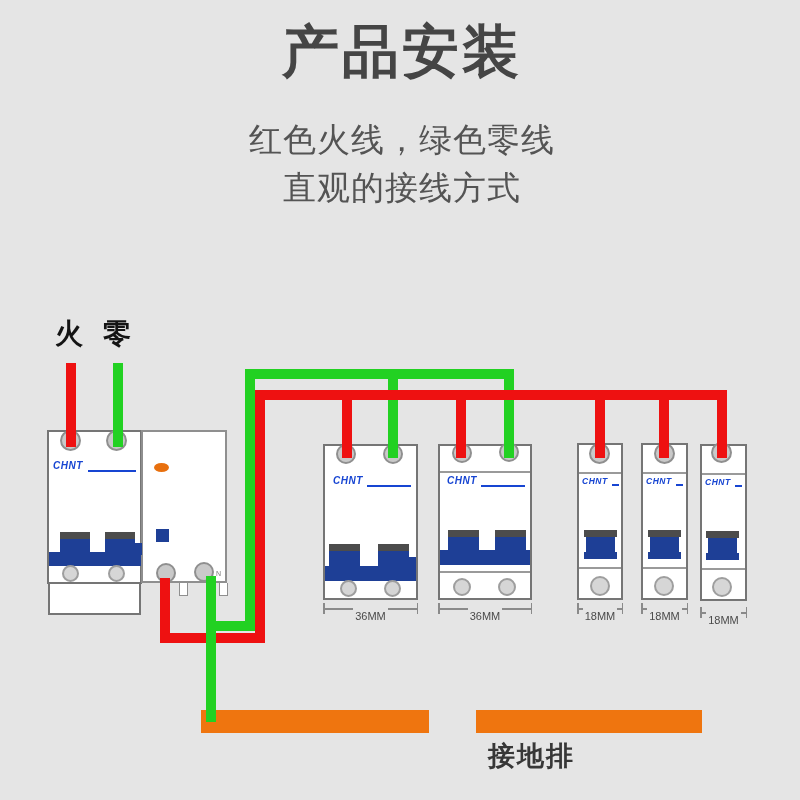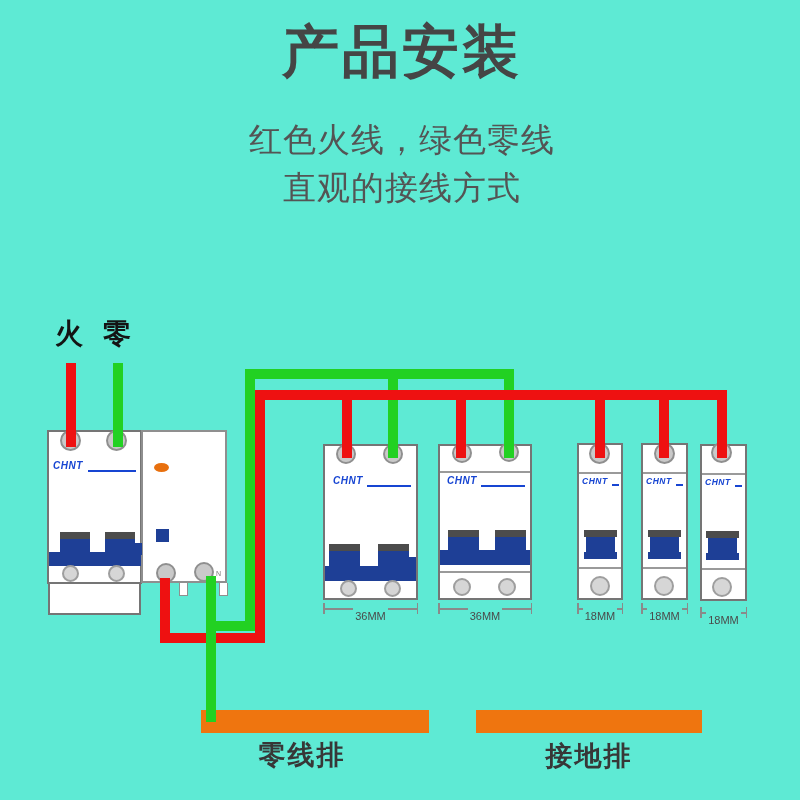--- a/index.html
+++ b/index.html
@@ -1,16 +1,16 @@
 <!DOCTYPE html>
 <html style="--live-wire: #ee1111; --neutral-wire: #22d122; --busbar-orange: #ef750f; --toggle-blue: #1e3f96; --brand-blue: #1745d2; --indicator-orange: #e8700e; --handle-cap-gray: #4c4c4c;"><head>
 <meta charset="utf-8">
 <style>
   html,body{margin:0;padding:0;background:#fff;}
-  #canvas{position:relative;width:800px;height:800px;background:#5eead4;overflow:hidden;
+  #canvas{position:relative;width:800px;height:800px;background:#e5e5e5;overflow:hidden;
           font-family:"Liberation Sans","DejaVu Sans",sans-serif;}
   .abs{position:absolute;}
   
   .title{left:0;top:14px;width:804px;text-align:center;font-size:57px;font-weight:bold;
          color:#454545;letter-spacing:3px;}
   .subtitle{left:0;width:804px;text-align:center;font-size:33px;color:#545454;letter-spacing:1px;}
   .sub1{top:118px;} .sub2{top:166px;}
   .wirelabel{font-size:28px;font-weight:bold;color:#141414;}
   
   .body{background:#fff;border:2px solid #757575;box-sizing:border-box;}
@@ -182,22 +182,21 @@
       <i class="tick"></i>
         <i class="dline"></i>
         <span>18MM</span>
         <i class="dline"></i>
         <i class="tick"></i>
     </div>
   </div>
 
   <div class="abs busbar" style="left:201px;top:710px;width:228px;height:23px;"></div>
   <div class="abs busbar" style="left:476px;top:710px;width:226px;height:23px;"></div>
-  <div class="abs barlabel" style="left:201px;top:737px;width:202px;text-align:center;">零线排</div>
-  <div class="abs barlabel" style="left:476px;top:738px;width:226px;text-align:center;">接地排</div>
+  <div class="abs barlabel" style="left:488px;top:738px;width:226px;text-align:left;">接地排</div>
 
   <div class="abs wire-n" style="left:113px;top:363px;width:10px;height:84px;"></div>
   <div class="abs wire-n" style="left:245px;top:369px;width:269px;height:10px;"></div>
   <div class="abs wire-n" style="left:504px;top:379px;width:10px;height:79px;"></div>
   <div class="abs wire-n" style="left:388px;top:379px;width:10px;height:79px;"></div>
 
   <div class="abs wire-l" style="left:66px;top:363px;width:10px;height:84px;"></div>
   <div class="abs wire-l" style="left:255px;top:390px;width:472px;height:10px;"></div>
   <div class="abs wire-l" style="left:717px;top:400px;width:10px;height:58px;"></div>
   <div class="abs wire-l" style="left:342px;top:400px;width:10px;height:58px;"></div>

